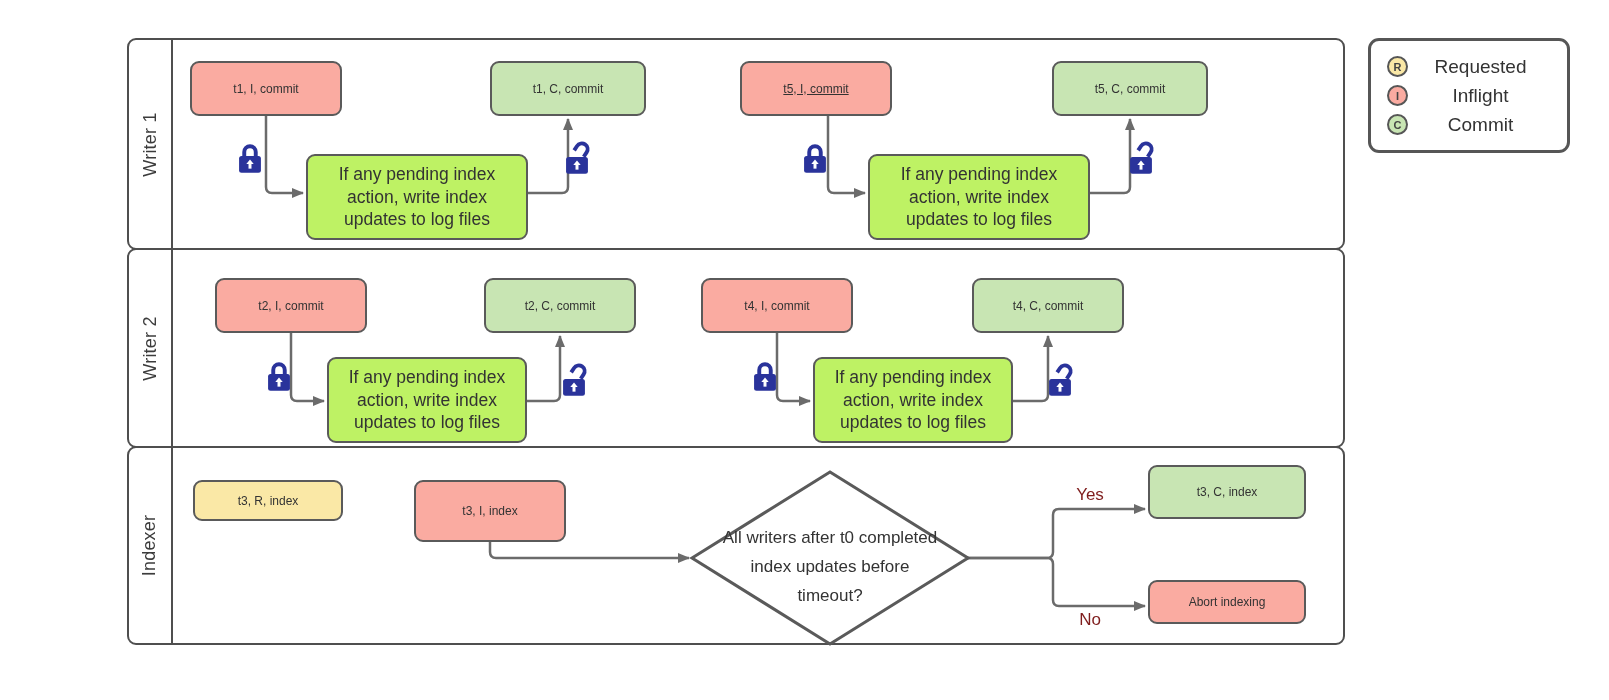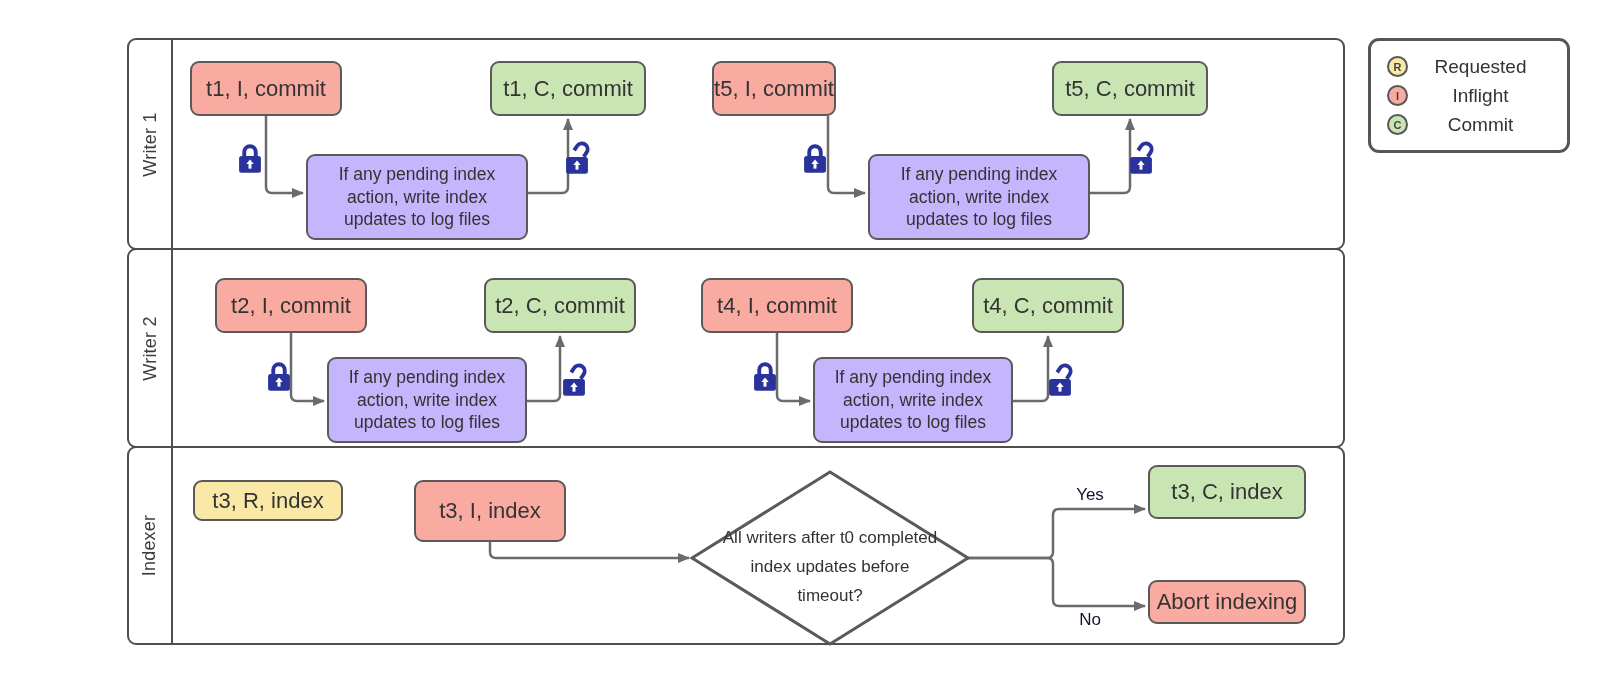--- a/index.html
+++ b/index.html
@@ -9,28 +9,28 @@
   
   .lane{position:absolute;left:127px;width:1218px;background:#ffffff;border:2.5px solid #4f4f4f;border-radius:9px;box-sizing:border-box;}
   .lane-label-cell{position:absolute;left:0;top:0;bottom:0;width:42px;border-right:2.5px solid #4f4f4f;display:flex;align-items:center;justify-content:center;}
   .lane-label-cell span{transform:rotate(-90deg);white-space:nowrap;font-size:18px;color:#3c3c3c;letter-spacing:.2px;}
 
   
   #overlay{position:absolute;left:0;top:0;width:1609px;height:700px;z-index:2;pointer-events:none;}
 
   
   .node{position:absolute;z-index:3;box-sizing:border-box;border:2.5px solid #5a5a5a;border-radius:9px;
-        display:flex;align-items:center;justify-content:center;text-align:center;font-size:22px;color:#333333;}
+        display:flex;align-items:center;justify-content:center;text-align:center;font-size:12px;color:#333333;}
   .inflight{background:#faaba1;}
   .commit{background:#c8e5b3;}
   .requested{background:#fae8a6;}
-  .process{background:#c4b5fd;font-size:17.5px;line-height:1.3;padding:2px 10px;}
+  .process{background:#bef264;font-size:17.5px;line-height:1.3;padding:2px 10px;}
 
   .diamond-text{position:absolute;z-index:3;text-align:center;font-size:17px;line-height:29px;color:#333333;}
-  .branch-label{position:absolute;z-index:3;font-size:17px;color:#0f172a;text-align:center;}
+  .branch-label{position:absolute;z-index:3;font-size:17px;color:#7f1d1d;text-align:center;}
 
   
   .legend{position:absolute;left:1368px;top:38px;width:202px;height:115px;box-sizing:border-box;
           border:3px solid #565656;border-radius:11px;background:#ffffff;z-index:3;
           display:flex;flex-direction:column;justify-content:center;gap:5px;padding:4px 14px 4px 16px;}
   .legend-row{display:flex;align-items:center;height:24px;}
   .legend-dot{width:21px;height:21px;border-radius:50%;border:2px solid #565656;box-sizing:border-box;
               display:flex;align-items:center;justify-content:center;font-size:11px;font-weight:bold;color:#444;flex:0 0 auto;}
   .lg-requested{background:#fae8a6;}
   .lg-inflight{background:#faaba1;}
@@ -102,21 +102,21 @@
     <use href="#lockOpen" transform="translate(1141,157) scale(1.15)"></use>
     <use href="#lockClosed" transform="translate(279,374) scale(1.15)"></use>
     <use href="#lockOpen" transform="translate(574,379) scale(1.15)"></use>
     <use href="#lockClosed" transform="translate(765,374) scale(1.15)"></use>
     <use href="#lockOpen" transform="translate(1060,379) scale(1.15)"></use>
   </svg>
 
   <div class="node inflight" style="left:190px;top:61px;width:152px;height:55px;">t1, I, commit</div>
   <div class="node process" style="left:306px;top:154px;width:222px;height:86px;">If any pending index action, write index updates to log files</div>
   <div class="node commit" style="left:490px;top:61px;width:156px;height:55px;">t1, C, commit</div>
-  <div class="node inflight" style="left:712px;top:61px;width:124px;height:55px;">t5, I, commit</div>
+  <div class="node inflight" style="left:740px;top:61px;width:152px;height:55px;text-decoration:underline;">t5, I, commit</div>
   <div class="node process" style="left:868px;top:154px;width:222px;height:86px;">If any pending index action, write index updates to log files</div>
   <div class="node commit" style="left:1052px;top:61px;width:156px;height:55px;">t5, C, commit</div>
 
   <div class="node inflight" style="left:215px;top:278px;width:152px;height:55px;">t2, I, commit</div>
   <div class="node process" style="left:327px;top:357px;width:200px;height:86px;">If any pending index action, write index updates to log files</div>
   <div class="node commit" style="left:484px;top:278px;width:152px;height:55px;">t2, C, commit</div>
   <div class="node inflight" style="left:701px;top:278px;width:152px;height:55px;">t4, I, commit</div>
   <div class="node process" style="left:813px;top:357px;width:200px;height:86px;">If any pending index action, write index updates to log files</div>
   <div class="node commit" style="left:972px;top:278px;width:152px;height:55px;">t4, C, commit</div>
 

